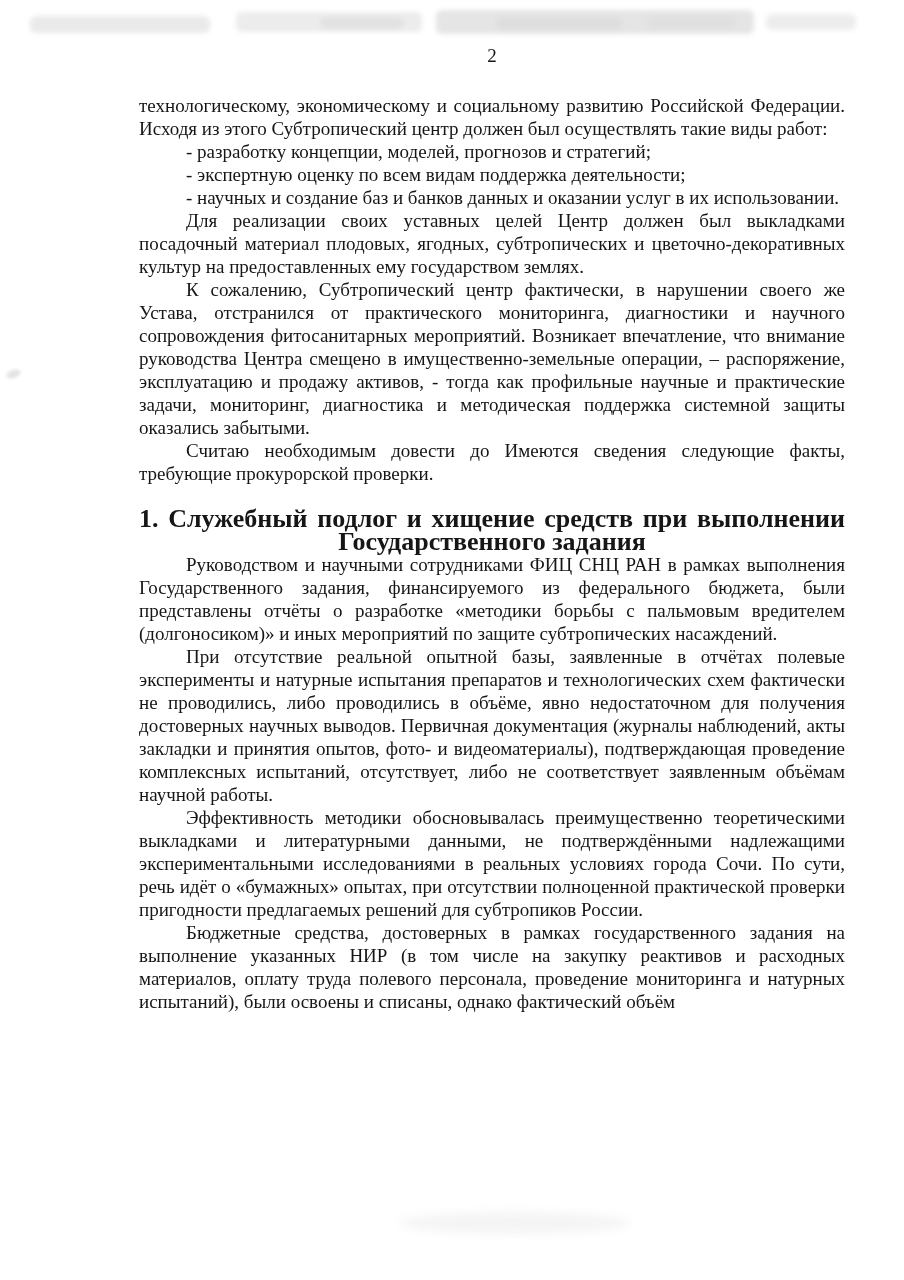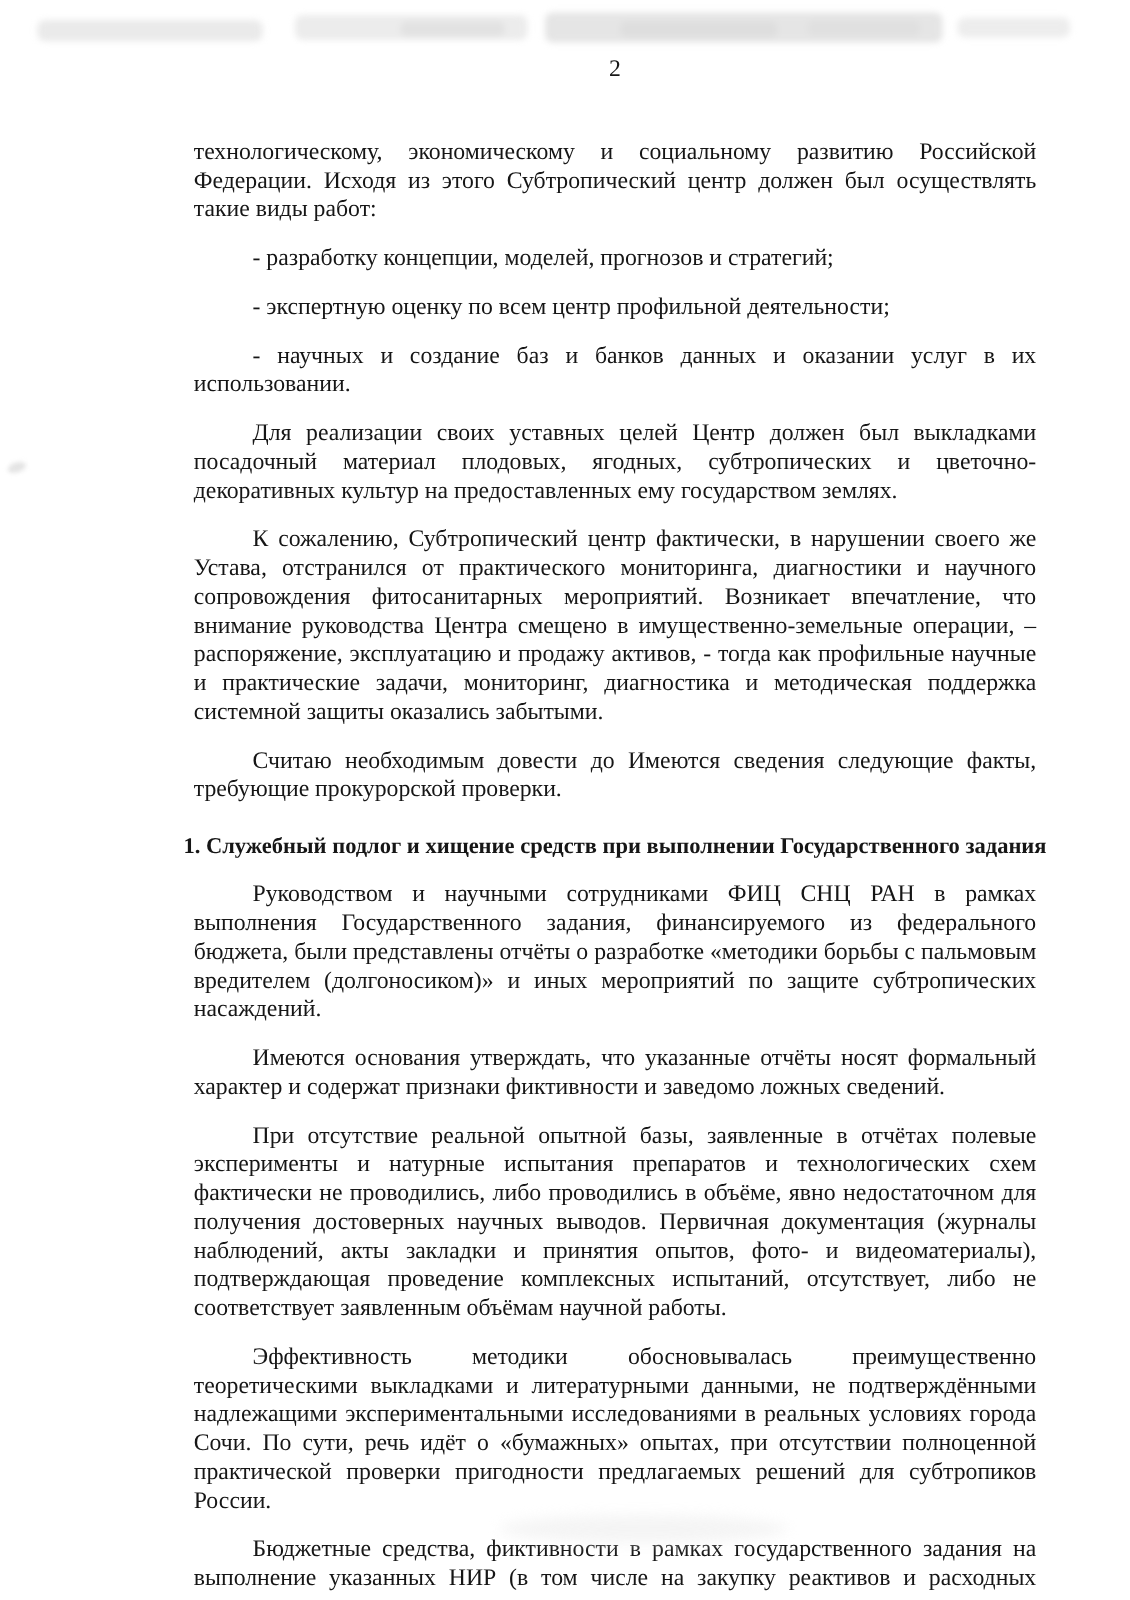--- a/index.html
+++ b/index.html
@@ -50,30 +50,30 @@
   .doc-body {
     position: absolute;
     left: 139px;
     top: 94px;
     width: 706px;
     font-size: 19px;
     line-height: 23px;
     text-align: justify;
   }
   .doc-body p {
-    margin: 16px;
+    margin: 0;
     padding: 0;
   }
   .doc-body p.indent {
     text-indent: 47px;
   }
   .doc-body h2.heading {
     margin: 22px 0 0 0;
     padding: 0;
-    font-size: 18px;
+    font-size: 26px;
     line-height: 23px;
     font-weight: bold;
     text-align: justify;
     text-align-last: center;
   }
   
   .scan-blob {
     position: absolute;
     left: 400px;
     top: 1212px;
@@ -109,29 +109,28 @@
       <i class="b5"></i>
       <i class="b6"></i>
       <i class="b7"></i>
   </div>
 
   <div class="page-number">2</div>
 
   <div class="doc-body">
     <p class="noindent">технологическому, экономическому и социальному развитию Российской Федерации. Исходя из этого Субтропический центр должен был осуществлять такие виды работ:</p>
     <p class="indent">- разработку концепции, моделей, прогнозов и стратегий;</p>
-    <p class="indent">- экспертную оценку по всем центр профильной деятельности;</p>
+    <p class="indent">- экспертную оценку по всем видам поддержка деятельности;</p>
     <p class="indent">- научных и создание баз и банков данных и оказании услуг в их использовании.</p>
     <p class="indent">Для реализации своих уставных целей Центр должен был выкладками посадочный материал плодовых, ягодных, субтропических и цветочно-декоративных культур на предоставленных ему государством землях.</p>
     <p class="indent">К сожалению, Субтропический центр фактически, в нарушении своего же Устава, отстранился от практического мониторинга, диагностики и научного сопровождения фитосанитарных мероприятий. Возникает впечатление, что внимание руководства Центра смещено в имущественно-земельные операции, – распоряжение, эксплуатацию и продажу активов, - тогда как профильные научные и практические задачи, мониторинг, диагностика и методическая поддержка системной защиты оказались забытыми.</p>
     <p class="indent">Считаю необходимым довести до Имеются сведения следующие факты, требующие прокурорской проверки.</p>
     <h2 class="heading">1. Служебный подлог и хищение средств при выполнении Государственного задания</h2>
     <p class="indent">Руководством и научными сотрудниками ФИЦ СНЦ РАН в рамках выполнения Государственного задания, финансируемого из федерального бюджета, были представлены отчёты о разработке «методики борьбы с пальмовым вредителем (долгоносиком)» и иных мероприятий по защите субтропических насаждений.</p>
-    <p class="indent">Имеются основания утверждать, что указанные отчёты носят формальный характер и содержат признаки фиктивности и заведомо ложных сведений.</p>
     <p class="indent">При отсутствие реальной опытной базы, заявленные в отчётах полевые эксперименты и натурные испытания препаратов и технологических схем фактически не проводились, либо проводились в объёме, явно недостаточном для получения достоверных научных выводов. Первичная документация (журналы наблюдений, акты закладки и принятия опытов, фото- и видеоматериалы), подтверждающая проведение комплексных испытаний, отсутствует, либо не соответствует заявленным объёмам научной работы.</p>
     <p class="indent">Эффективность методики обосновывалась преимущественно теоретическими выкладками и литературными данными, не подтверждёнными надлежащими экспериментальными исследованиями в реальных условиях города Сочи. По сути, речь идёт о «бумажных» опытах, при отсутствии полноценной практической проверки пригодности предлагаемых решений для субтропиков России.</p>
-    <p class="indent">Бюджетные средства, фиктивности в рамках государственного задания на выполнение указанных НИР (в том числе на закупку реактивов и расходных материалов, оплату труда полевого персонала, проведение мониторинга и натурных испытаний), были освоены и списаны, однако фактический объём</p>
+    <p class="indent">Бюджетные средства, достоверных в рамках государственного задания на выполнение указанных НИР (в том числе на закупку реактивов и расходных материалов, оплату труда полевого персонала, проведение мониторинга и натурных испытаний), были освоены и списаны, однако фактический объём</p>
   </div>
 
   <div class="scan-blob"></div>
   <div class="scan-mark-left"></div>
 
 </div>
 
 </body></html>

